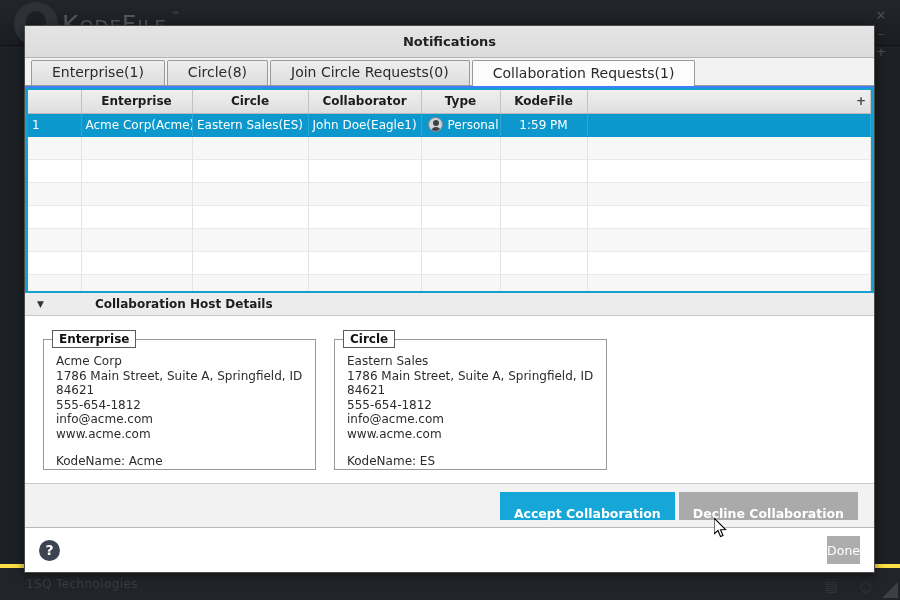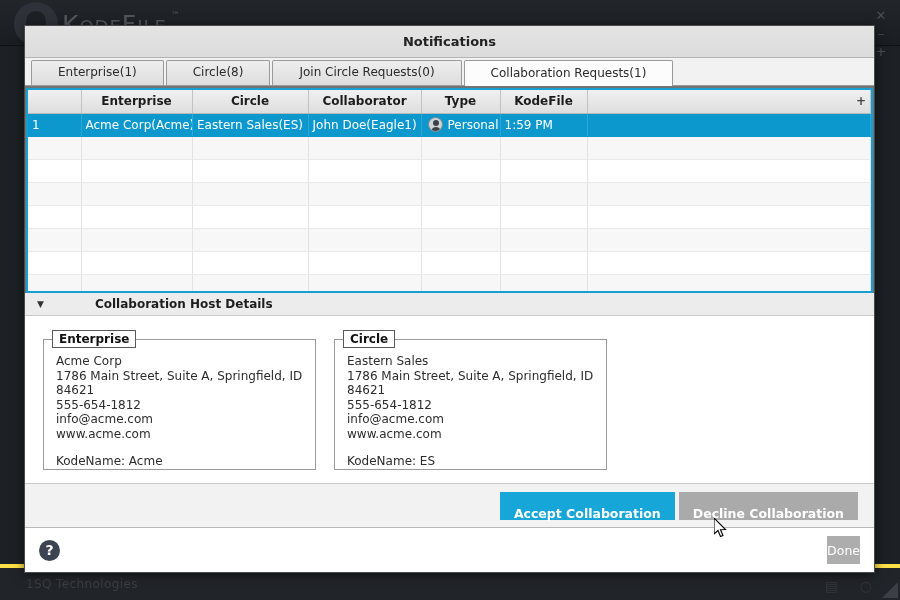--- a/index.html
+++ b/index.html
@@ -65,21 +65,21 @@
     position: absolute; right: 2px; bottom: 2px;
     width: 0; height: 0;
     border-left: 16px solid transparent;
     border-bottom: 16px solid #3c4046;
   }
 
   
   #dialog {
     position: absolute; left: 24px; top: 25px;
     width: 851px; height: 548px;
-    background: #737373;
+    background: #3b82f6;
     border: 1px solid #4a4a4a;
     box-shadow: 0 2px 10px rgba(0,0,0,.55);
     display: flex; flex-direction: column;
   }
 
   #dialog-titlebar {
     height: 32px; flex: 0 0 32px;
     background: linear-gradient(180deg, #e4e4e4 0%, #dcdcdc 100%);
     border-bottom: 1px solid #b4b4b4;
     display: flex; align-items: center; justify-content: center;
@@ -90,22 +90,22 @@
   #tabstrip {
     flex: 0 0 28px; height: 28px;
     background: #f2f2f2;
     display: flex; align-items: flex-end;
     padding: 0 0 0 6px;
     border-bottom: 1px solid #9a9a9a;
     position: relative; z-index: 2;
   }
   .tab {
     height: 25px; line-height: 23px;
-    padding: 0 26px;
-    font-size: 12px; color: #2a2a2a;
+    padding: 0 20px;
+    font-size: 14px; color: #2a2a2a;
     background: linear-gradient(180deg, #eeeeee 0%, #dddddd 100%);
     border: 1px solid #9a9a9a;
     border-bottom: none;
     margin-right: 2px;
     border-radius: 2px 2px 0 0;
     cursor: pointer; white-space: nowrap; text-align: center;
   }
   .tab.active {
     background: #fcfcfc;
     height: 26px; line-height: 25px;
@@ -146,21 +146,21 @@
   }
   tbody tr.odd td { background: #f7f7f7; }
   tbody tr.even td { background: #ffffff; }
   tbody tr.selected td {
     background: #0c98cc; color: #ffffff;
     border-right-color: #2aa7d6; border-bottom-color: #0c98cc;
   }
   td.c-num   { text-align: left; }
   td.c-ent, td.c-cir, td.c-col { text-align: center; }
   td.c-type  { text-align: left; padding-left: 6px; }
-  td.c-req   { text-align: left; }
+  td.c-req   { text-align: center; }
 
   .type-cell { display: flex; align-items: center; gap: 5px; }
   .avatar-icon {
     width: 15px; height: 15px; border-radius: 50%;
     background: #cfd4d8; border: 1px solid #7d858c;
     position: relative; flex: 0 0 15px; overflow: hidden;
   }
   .avatar-icon::before {
     content: ""; position: absolute; left: 4.5px; top: 2px;
     width: 6px; height: 6px; border-radius: 50%; background: #3b4147;

